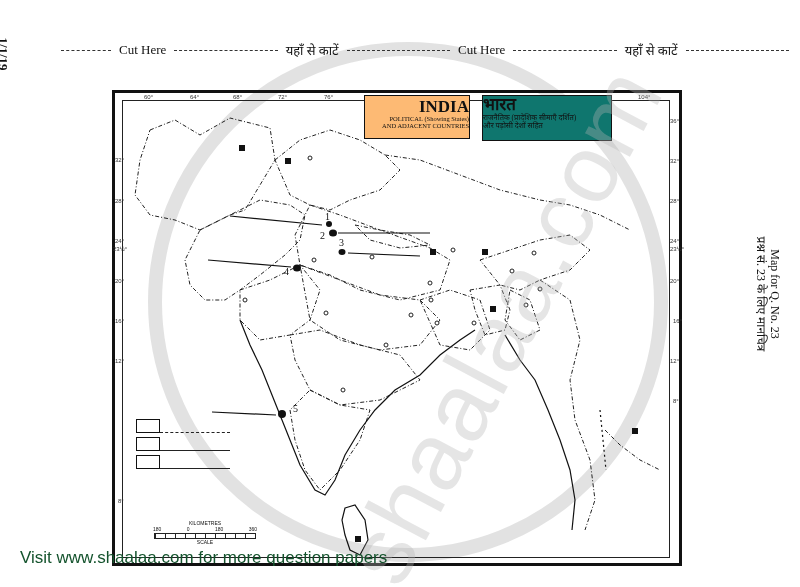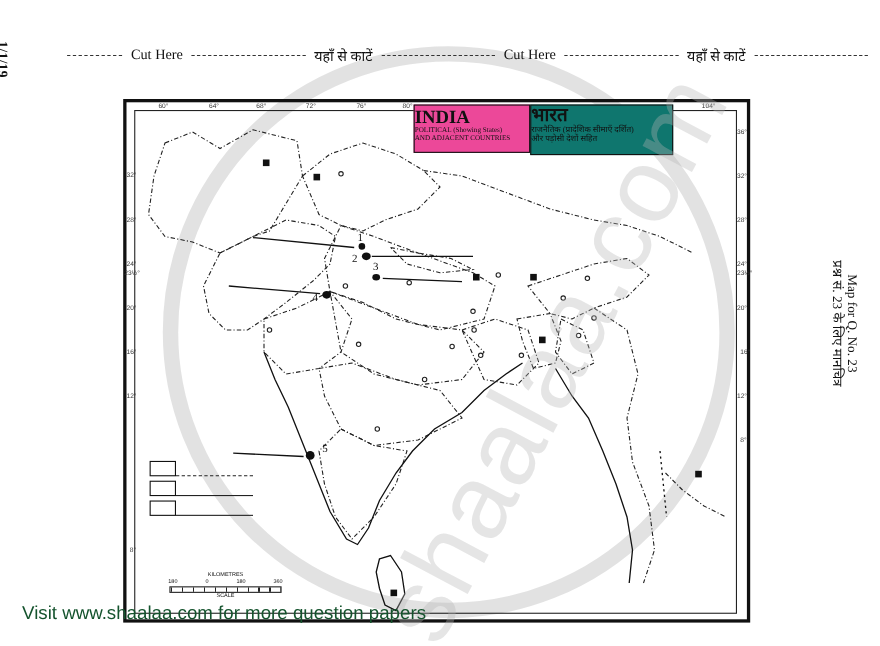--- a/index.html
+++ b/index.html
@@ -5,21 +5,21 @@
   html, body { margin:0; padding:0; }
   body { width:800px; height:587px; background:#ffffff; position:relative; overflow:hidden; font-family:"Liberation Serif", serif; color:#111; }
   .page-code { position:absolute; left:2px; top:30px; width:18px; height:50px; }
   .page-code span { position:absolute; left:-16px; top:16px; transform:rotate(90deg); font-size:13px; font-weight:bold; white-space:nowrap; }
   .cutline { position:absolute; top:42px; left:55px; width:740px; height:16px; font-size:13px; display:flex; align-items:center; white-space:nowrap;text-align:center; }
   .cutline .dash { flex:1; border-top:1.5px dashed #333; margin:0 6px; height:0; }
   .cutline .txt { padding:0 2px; }
   .frame-outer { position:absolute; left:112px; top:90px; width:570px; height:476px; border:3px solid #111; box-sizing:border-box; }
   .frame-inner { position:absolute; left:122px; top:100px; width:548px; height:458px; border:1.5px solid #222; box-sizing:border-box; }
   .tick { position:absolute; font-size:6px; font-family:"Liberation Sans", sans-serif; color:#333; }
-  .title-en { position:absolute; left:376px; top:95px; width:104px; height:42px; border:1.5px solid #111; background:#ec4899; text-align:left; font-family:"Liberation Serif", serif; }
+  .title-en { position:absolute; left:364px; top:95px; width:104px; height:42px; border:1.5px solid #111; background:#fdba74; text-align:right; font-family:"Liberation Serif", serif; }
   .title-en .big { font-size:17px; font-weight:bold; line-height:17px; margin-top:2px; }
   .title-en .small { font-size:6.5px; line-height:7px; }
   .title-hi { position:absolute; left:482px; top:95px; width:128px; height:44px; border:1.5px solid #111; background:#0f766e; text-align:left; }
   .title-hi .big { font-size:17px; font-weight:bold; line-height:18px; }
   .title-hi .small { font-size:7.5px; line-height:8px; }
   .side-caption { position:absolute; left:748px; top:230px; width:40px; height:140px; }
   .side-caption .inner { position:absolute; left:-50px; top:50px; width:140px; transform:rotate(90deg); font-size:12px; line-height:14px; text-align:center; }
   .map-svg { position:absolute; left:0; top:0; }
   .answer-box { position:absolute; width:24px; height:14px; border:1.2px solid #111; box-sizing:border-box; background:#fff; }
   .answer-line { position:absolute; height:0; border-top:1px solid #222; }

